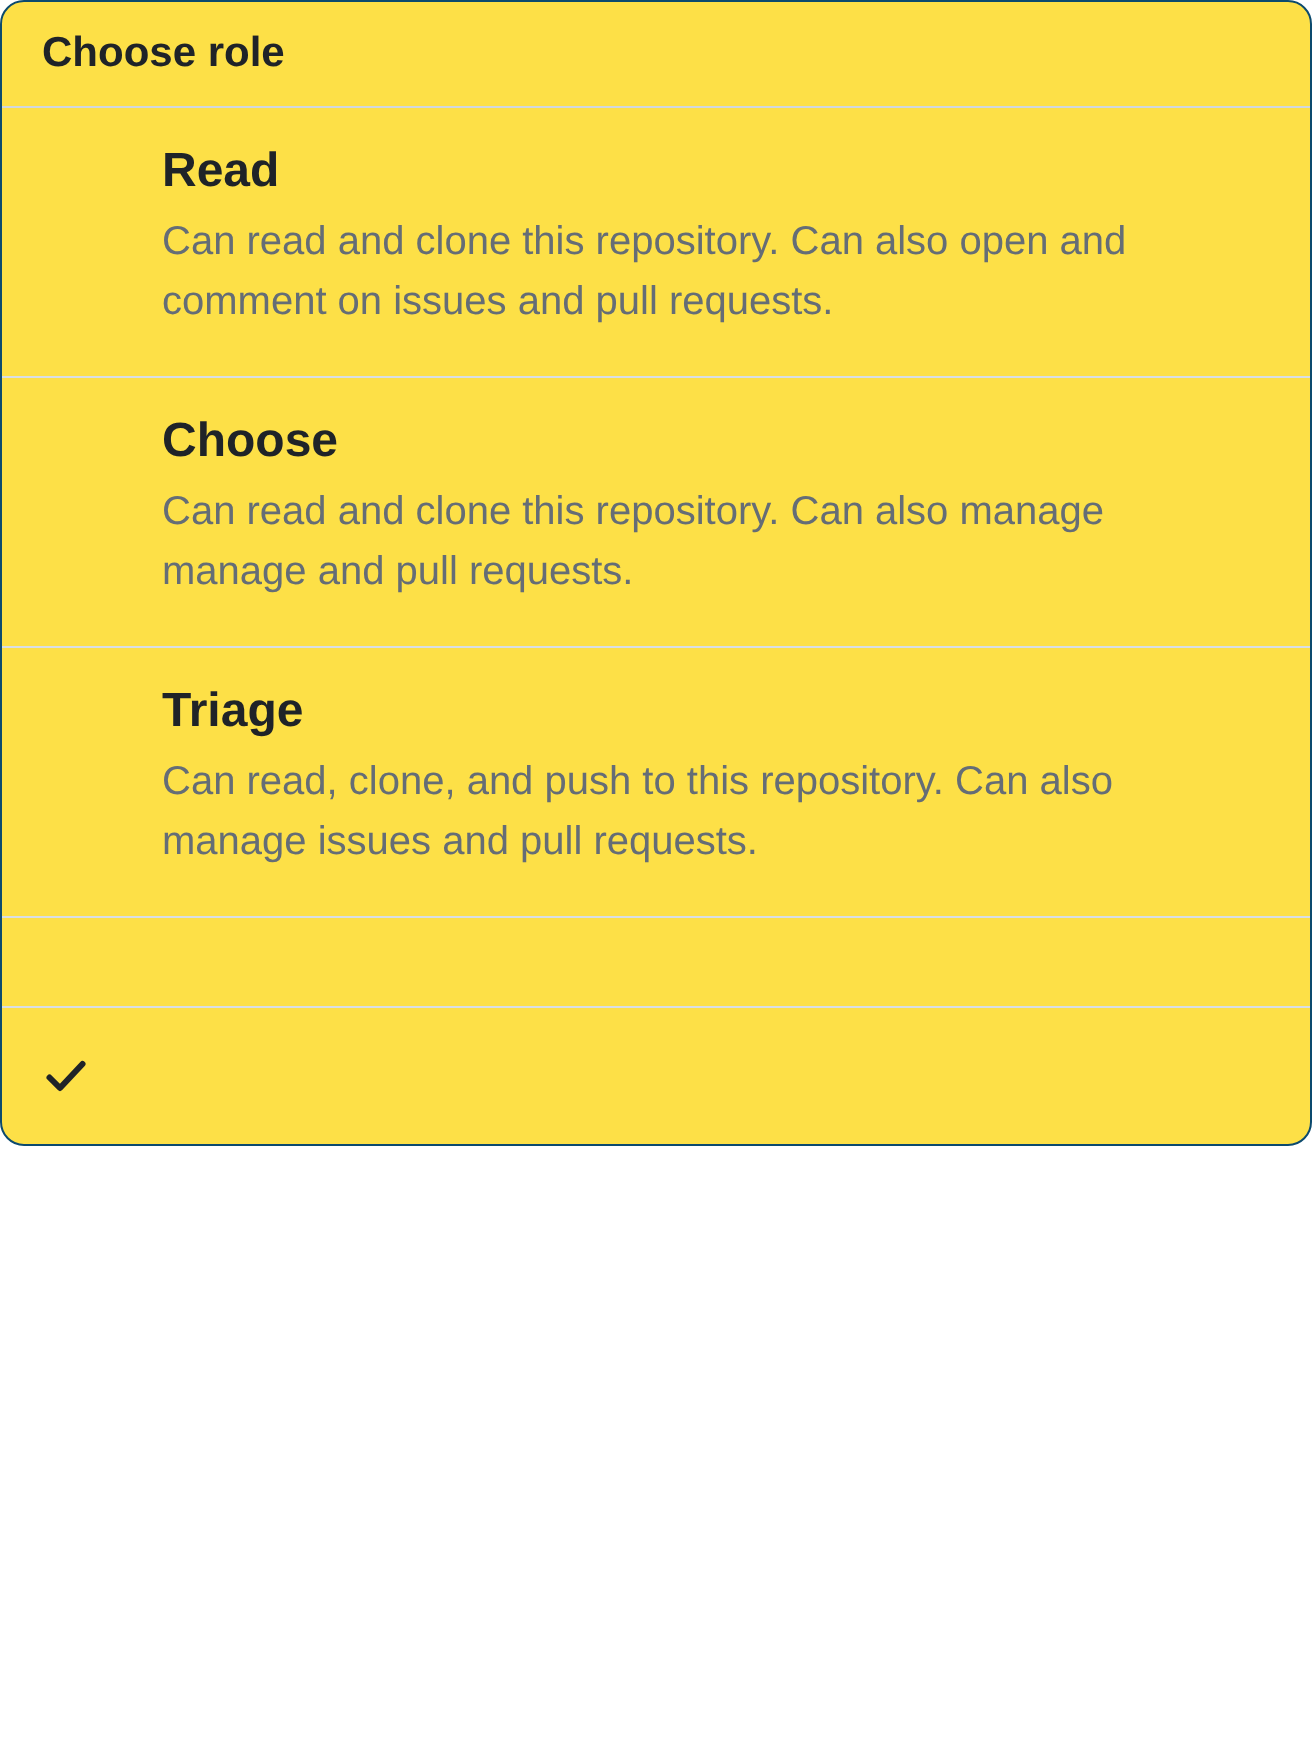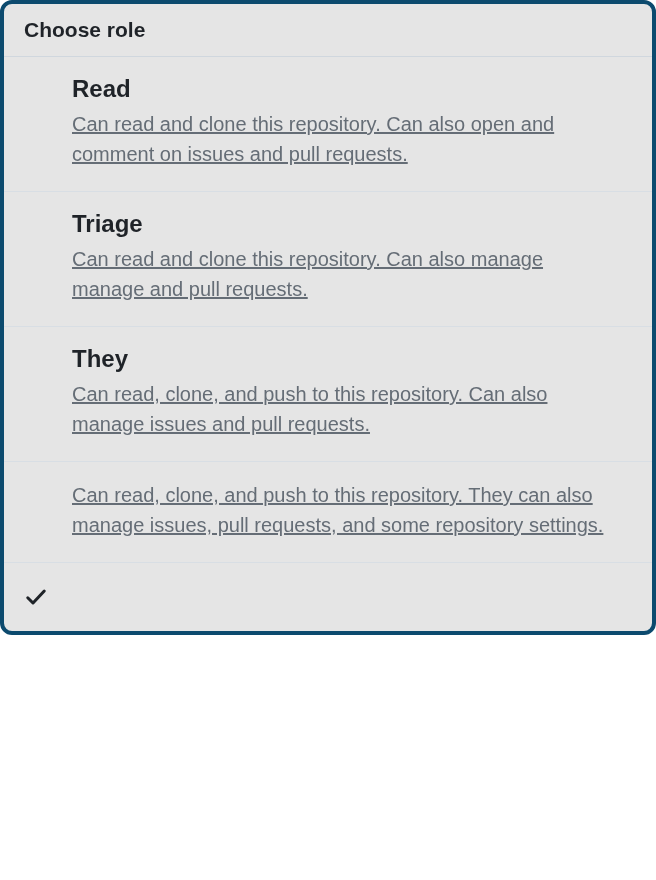--- a/index.html
+++ b/index.html
@@ -8,39 +8,40 @@
       padding: 0;
     }
     body {
       font-family: -apple-system, BlinkMacSystemFont, "Segoe UI", Helvetica, Arial, sans-serif;
       background: #ffffff;
       width: 656px;
       height: 880px;
     }
     .dropdown {
       width: 656px;
-      border: 4px solid #0c4a6e;
+      border: 1px solid #0c4a6e;
       border-radius: 12px;
       overflow: hidden;
-      background: #e5e5e5;
+      background: #fde047;
     }
     .header {
       padding: 14px 20px;
       border-bottom: 1px solid #d0d7de;
     }
     .header-title {
       font-size: 21px;
       font-weight: 600;
       color: #1f2328;
     }
     .role-item {
       display: flex;
       padding: 18px 20px 22px 20px;
       border-bottom: 1px solid #d8dee4;
       cursor: pointer;
+      gap: 12px;
     }
     .role-item:last-child {
       border-bottom: none;
     }
     .check-col {
       width: 48px;
       flex-shrink: 0;
       display: flex;
       align-items: flex-start;
       padding-top: 4px;
@@ -56,21 +57,20 @@
     .role-title {
       font-size: 24px;
       font-weight: 600;
       color: #1f2328;
       margin-bottom: 6px;
     }
     .role-desc {
       font-size: 20px;
       line-height: 1.5;
       color: #656d76;
-      text-decoration: underline;
     }
   </style>
 </head>
 <body>
 
 <div class="dropdown">
   <div class="header">
     <div class="header-title">Choose role</div>
   </div>
 
@@ -78,37 +78,36 @@
     <div class="check-col"></div>
     <div class="role-content">
       <div class="role-title">Read</div>
       <div class="role-desc">Can read and clone this repository. Can also open and comment on issues and pull requests.</div>
     </div>
   </div>
 
   <div class="role-item">
     <div class="check-col"></div>
     <div class="role-content">
-      <div class="role-title">Triage</div>
+      <div class="role-title">Choose</div>
       <div class="role-desc">Can read and clone this repository. Can also manage manage and pull requests.</div>
     </div>
   </div>
 
   <div class="role-item">
     <div class="check-col"></div>
     <div class="role-content">
-      <div class="role-title">They</div>
+      <div class="role-title">Triage</div>
       <div class="role-desc">Can read, clone, and push to this repository. Can also manage issues and pull requests.</div>
     </div>
   </div>
 
   <div class="role-item">
     <div class="check-col"></div>
     <div class="role-content">
-      <div class="role-desc">Can read, clone, and push to this repository. They can also manage issues, pull requests, and some repository settings.</div>
     </div>
   </div>
 
   <div class="role-item">
     <div class="check-col">
       <svg class="check-icon" viewBox="0 0 16 16" fill="none" stroke="#1f2328" stroke-width="2" stroke-linecap="round" stroke-linejoin="round">
         <polyline points="2.5,8.5 6,12 13.5,4"></polyline>
       </svg>
     </div>
   </div>

